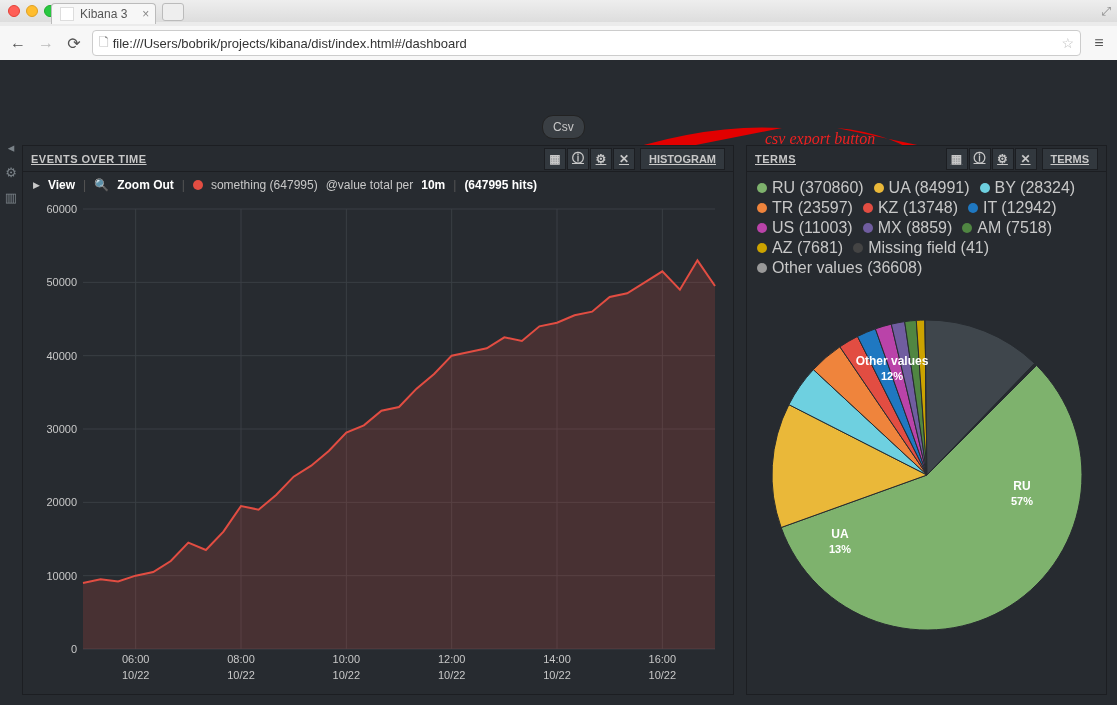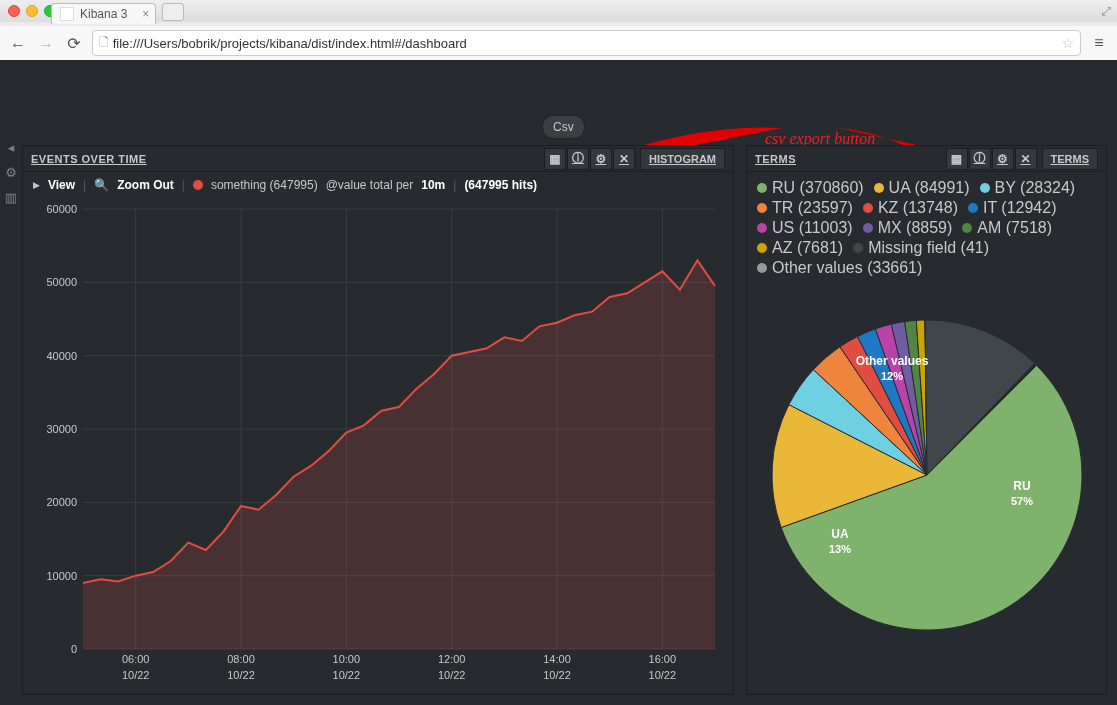--- a/index.html
+++ b/index.html
@@ -222,21 +222,21 @@
             <span class="lg-dot" style="background:#508642"></span>
             <span>AM (7518)</span>
           </span><span class="lg-item">
             <span class="lg-dot" style="background:#cca300"></span>
             <span>AZ (7681)</span>
           </span><span class="lg-item">
             <span class="lg-dot" style="background:#444444"></span>
             <span>Missing field (41)</span>
           </span><span class="lg-item">
             <span class="lg-dot" style="background:#999999"></span>
-            <span>Other values (33661)</span>
+            <span>Other values (36608)</span>
           </span></div>
       <div class="pie-area">
         <svg id="pie-svg" width="330" height="330">
             <path d="M 165 165 L 274.60155108391484 55.398448916085144 A 155 155 0 1 1 19.16348081209506 217.50437763802023 Z" fill="#7eb26d" stroke="#272b30" stroke-width="1"></path>
             <path d="M 165 165 L 19.16348081209506 217.50437763802023 A 155 155 0 0 1 26.893988750802976 94.63147254037027 Z" fill="#eab839" stroke="#272b30" stroke-width="1"></path>
             <path d="M 165 165 L 26.893988750802976 94.63147254037027 A 155 155 0 0 1 51.34542133550319 59.607226298025026 Z" fill="#6ed0e0" stroke="#272b30" stroke-width="1"></path>
             <path d="M 165 165 L 51.34542133550319 59.607226298025026 A 155 155 0 0 1 77.87707643291971 36.80251098744296 Z" fill="#ef843c" stroke="#272b30" stroke-width="1"></path>
             <path d="M 165 165 L 77.87707643291971 36.80251098744296 A 155 155 0 0 1 95.50060150604493 26.454579256554155 Z" fill="#e24d42" stroke="#272b30" stroke-width="1"></path>
             <path d="M 165 165 L 95.50060150604493 26.454579256554155 A 155 155 0 0 1 113.41297059893702 18.83646693660603 Z" fill="#1f78c1" stroke="#272b30" stroke-width="1"></path>
             <path d="M 165 165 L 113.41297059893702 18.83646693660603 A 155 155 0 0 1 129.28963886512832 14.169730797770399 Z" fill="#ba43a9" stroke="#272b30" stroke-width="1"></path>

